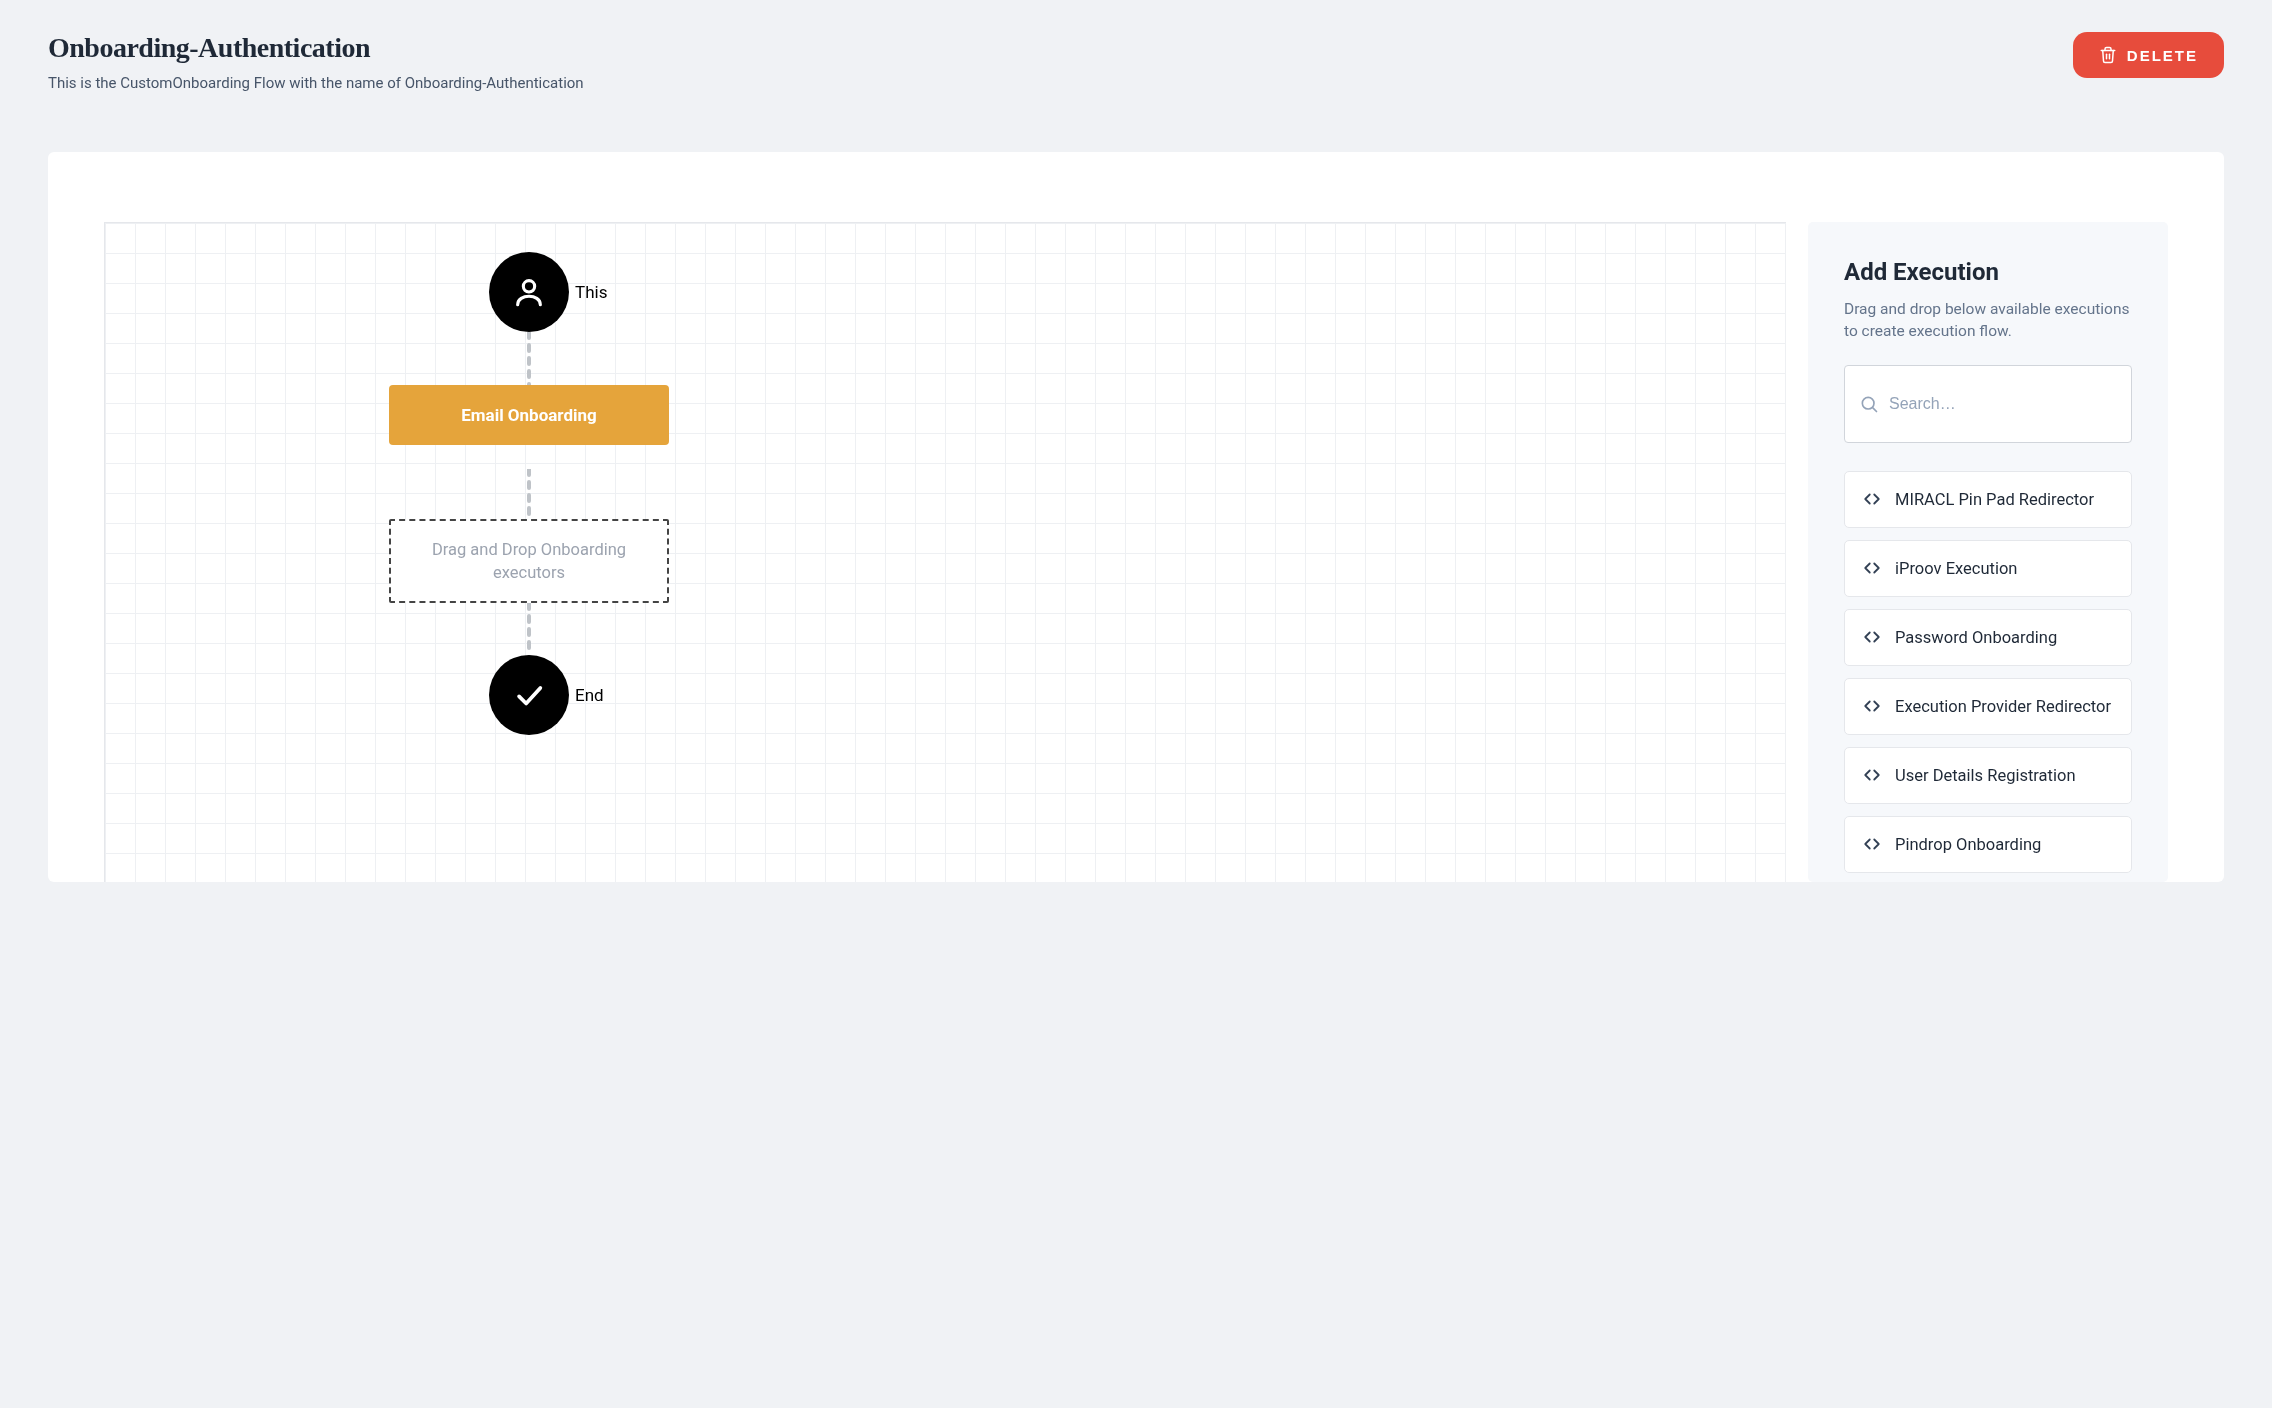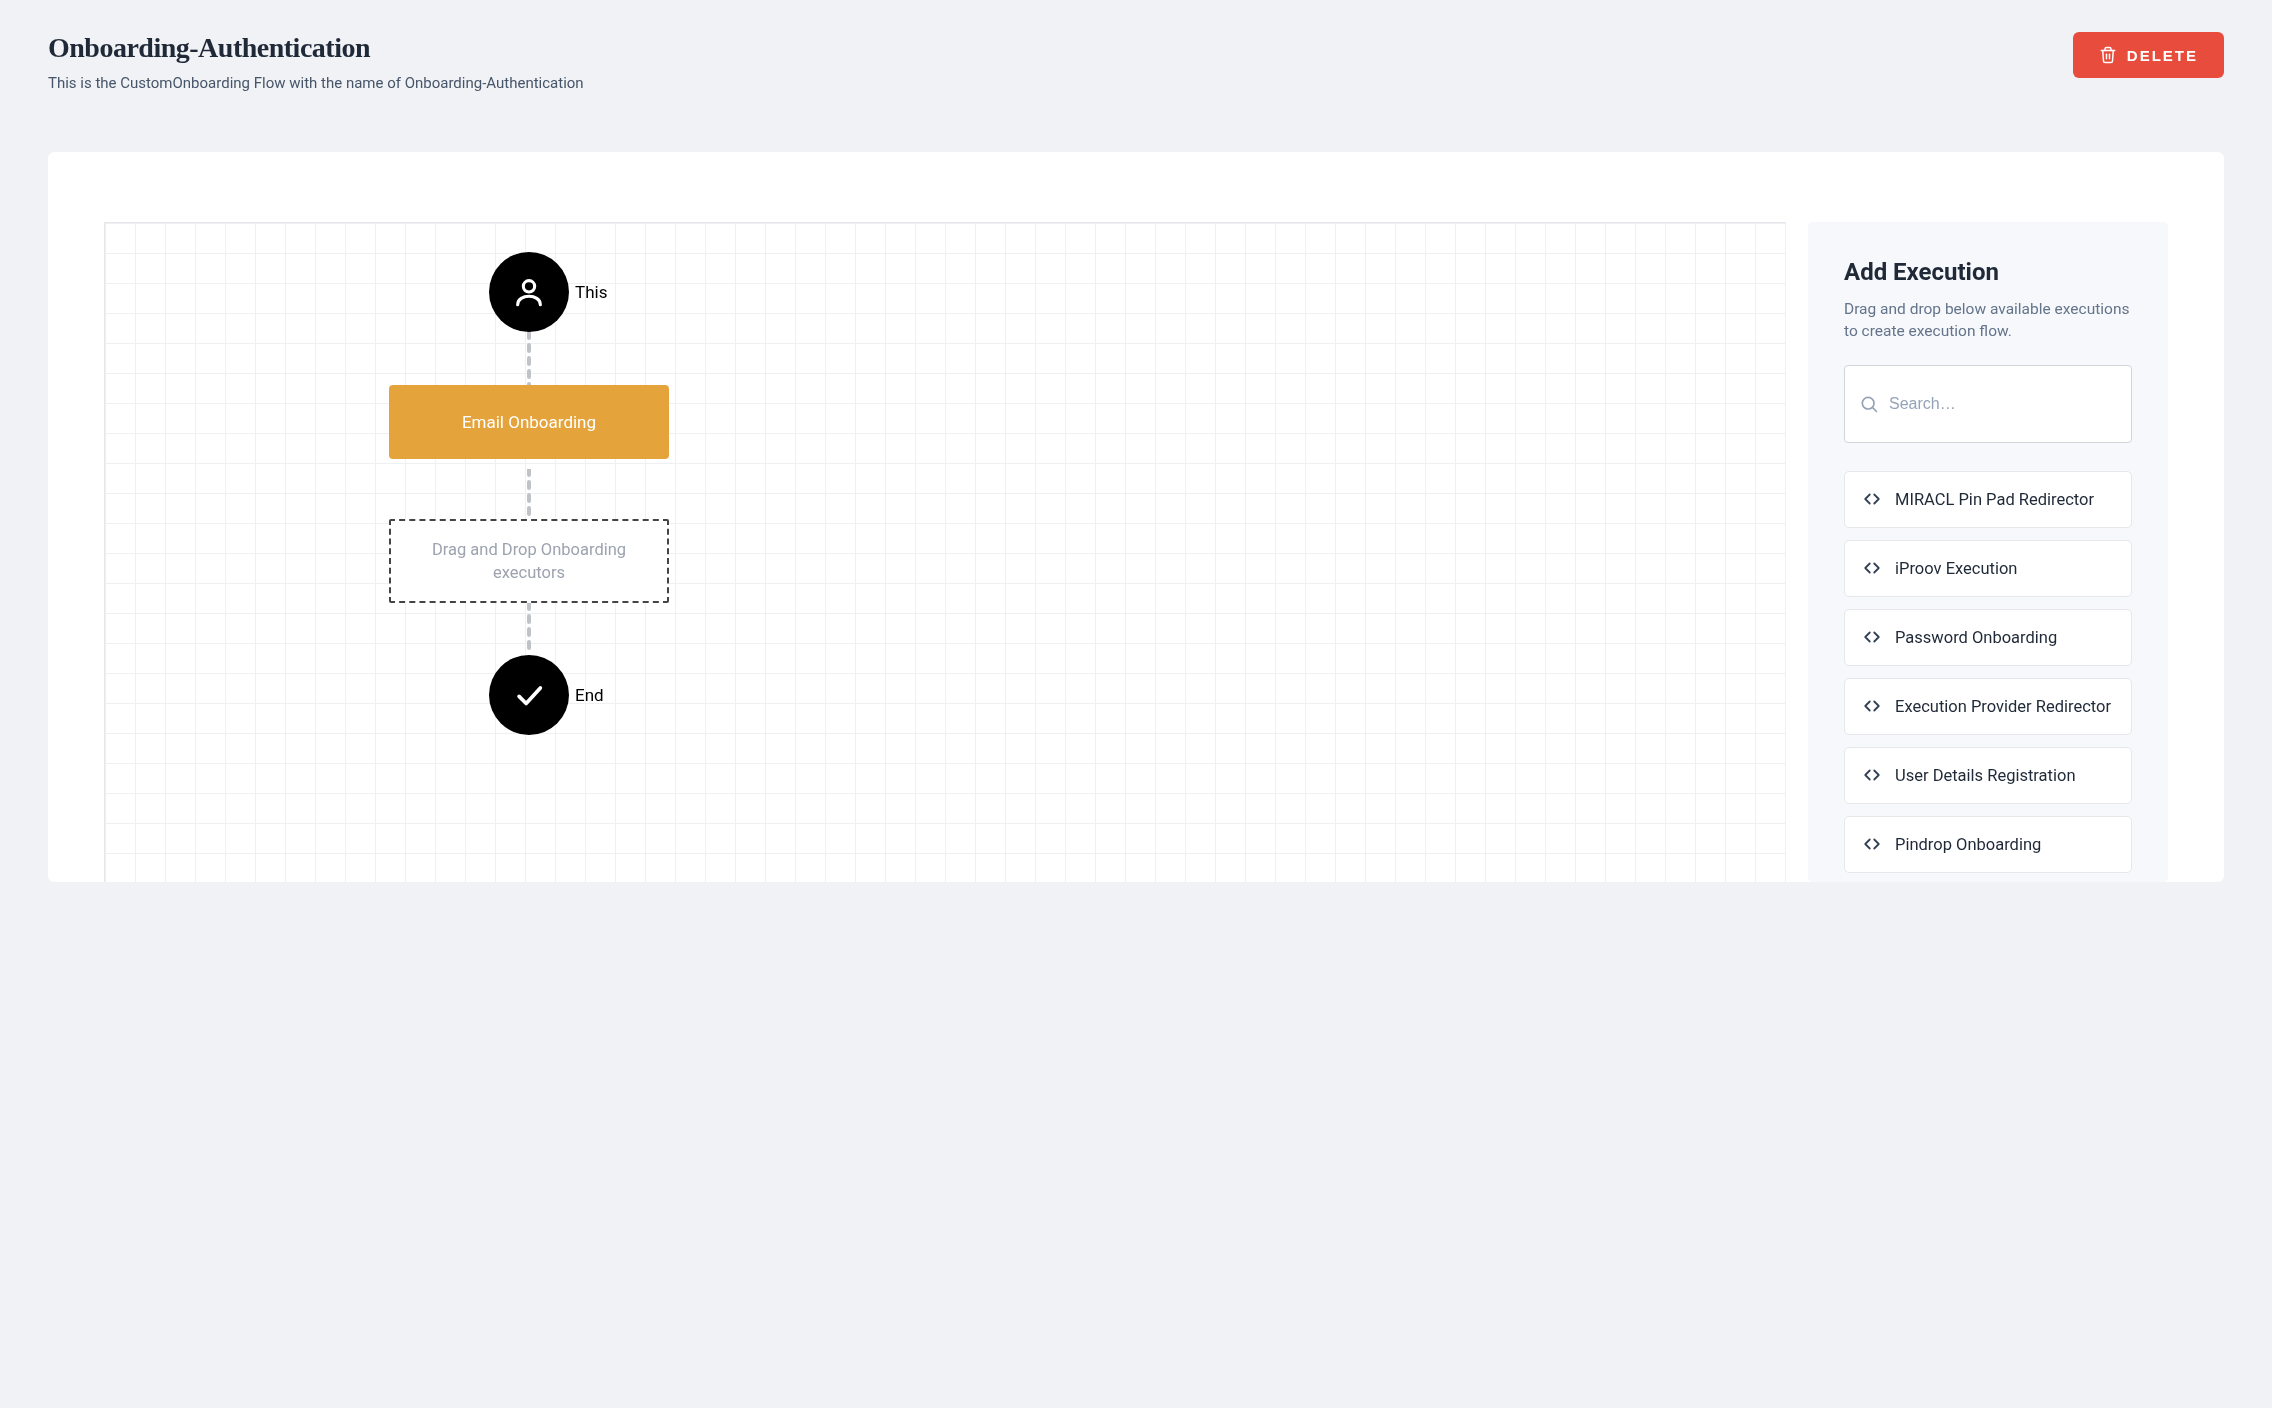--- a/index.html
+++ b/index.html
@@ -2,38 +2,38 @@
 <html><head>
   <meta charset="utf-8">
   <style>
     * { margin:0; padding:0; box-sizing:border-box; }
     body { font-family: -apple-system, BlinkMacSystemFont, "Segoe UI", Roboto, Helvetica, Arial, sans-serif; background:#f0f2f5; color:#1f2937; }
 
     .page { padding:32px 48px; }
     .header { display:flex; justify-content:space-between; align-items:flex-start; }
     .header-text h1 { font-size:28px; font-weight:600; color:#1f2937; margin-bottom:10px; letter-spacing:-0.5px;font-family:Liberation Serif, serif; }
     .header-text p  { font-size:15px; color:#475569; }
-    .delete-btn { background:#e74c3c; color:#fff; border:none; padding:14px 26px; font-size:15px; font-weight:700; letter-spacing:2px; border-radius:6px; display:flex; align-items:center; gap:10px; cursor:pointer; }
+    .delete-btn { background:#e74c3c; color:#fff; border:none; padding:14px 26px; font-size:15px; font-weight:700; letter-spacing:2px; border-radius:14px; display:flex; align-items:center; gap:10px; cursor:pointer; }
     .delete-btn svg { width:18px; height:18px; stroke:#fff; }
 
     .card { background:#fff; border-radius:6px; margin-top:60px; padding:70px 56px 0 56px; display:flex; gap:22px; }
 
     
     .canvas { flex:1; position:relative; height:660px; background:#fff;
       background-image:
         linear-gradient(#eef0f3 1px, transparent 1px),
         linear-gradient(90deg, #eef0f3 1px, transparent 1px);
       background-size:30px 30px;
       border-left:1px solid #e5e7eb; border-top:1px solid #e5e7eb;
     }
     .node { position:absolute; transform:translateX(-50%); }
     .circle { width:80px; height:80px; border-radius:50%; background:#000; display:flex; align-items:center; justify-content:center; }
     .circle svg { width:34px; height:34px; stroke:#fff; }
     .circle-label { position:absolute; left:86px; top:50%; transform:translateY(-50%); font-size:17px; color:#000; }
-    .exec-box { width:280px; height:74px; background:#e5a43b; color:#fff; font-size:17px; font-weight:400; display:flex; align-items:center; justify-content:center; border-radius:4px; }
+    .exec-box { width:280px; height:60px; background:#e5a43b; color:#fff; font-size:17px; font-weight:700; display:flex; align-items:center; justify-content:center; border-radius:4px; }
     .drop-box { width:280px; height:84px; border:2px dashed #444; display:flex; align-items:center; justify-content:center; text-align:center; padding:0 28px; color:#9ca3af; font-size:16.5px; line-height:1.4; border-radius:2px; background:#fff; }
 
     svg.connector { position:absolute; left:50%; transform:translateX(-50%); }
 
     
     .panel { width:360px; background:#f6f8fb; border-radius:5px; padding:36px 36px 0; height:660px; overflow:hidden; }
     .panel h2 { font-size:24px; font-weight:700; color:#1f2937; margin-bottom:12px; }
     .panel p  { font-size:15.5px; color:#64748b; line-height:1.45; margin-bottom:22px; }
     .search { display:flex; align-items:center; gap:10px; background:#fff; border:1px solid #d1d5db; border-radius:4px; padding:28px 14px; margin-bottom:28px; }
     .search svg { width:20px; height:20px; stroke:#94a3b8; }

